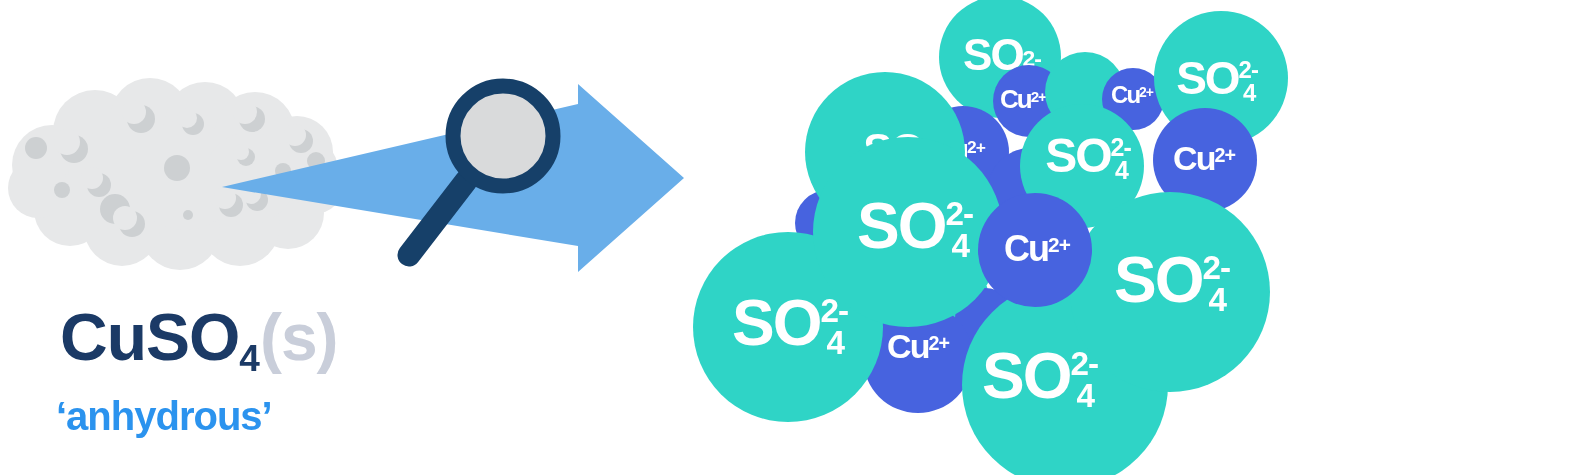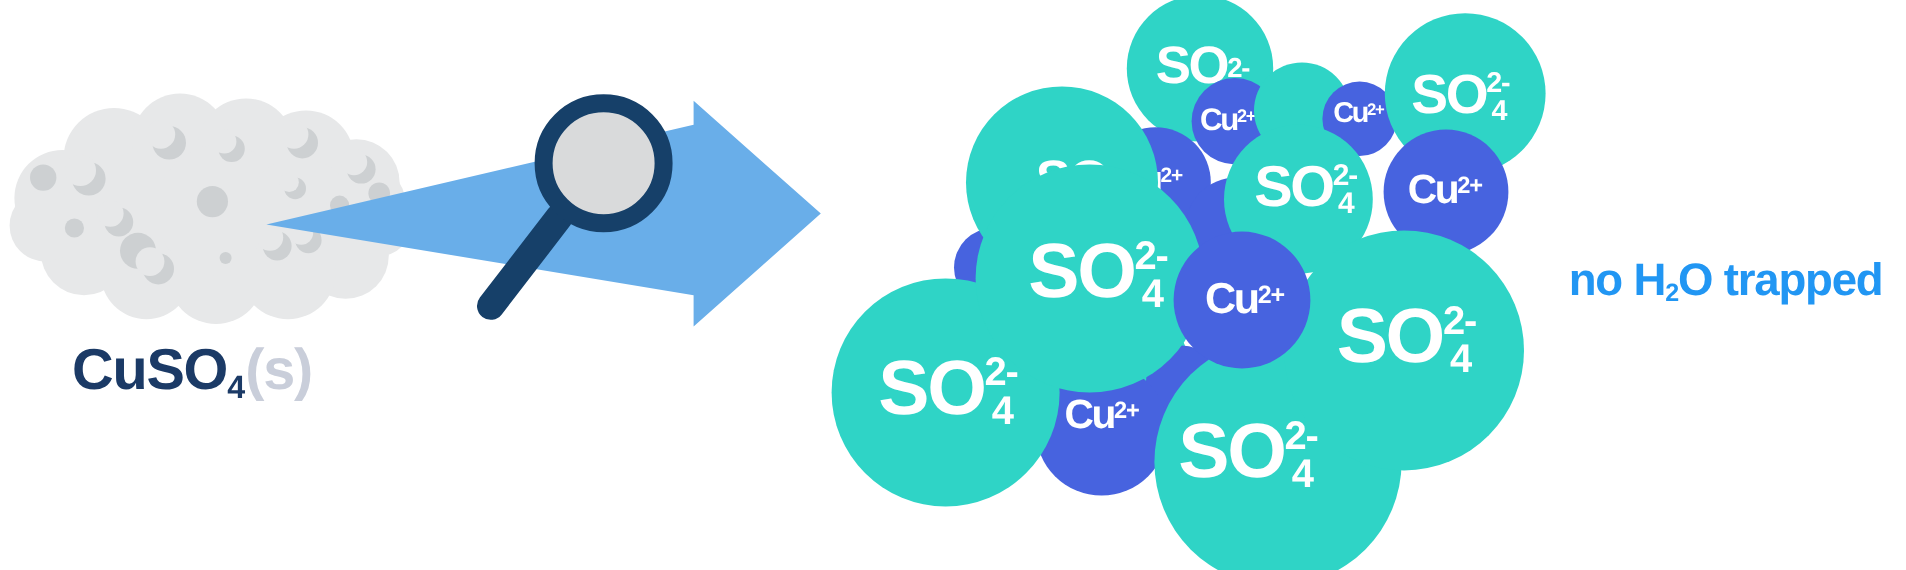--- a/index.html
+++ b/index.html
@@ -22,21 +22,21 @@
     letter-spacing:-2px;line-height:1;
   }
   .ion-label .stack{
     display:inline-flex;flex-direction:column;font-size:.52em;
     line-height:.95;vertical-align:middle;text-align:left;
     letter-spacing:-1px;transform:translateY(-.02em);
   }
   .ion-label .stack .st-sub{margin-left:.18em;}
   .ion-label .csup{font-size:.58em;vertical-align:.42em;letter-spacing:-1px;}
   .formula{
-    position:absolute;left:60px;top:285px;font-size:48px;font-weight:700;
+    position:absolute;left:60px;top:304px;font-size:66px;font-weight:700;
     color:var(--fnavy);letter-spacing:-1px;white-space:nowrap;line-height:1;
   }
   .formula .f-sub{font-size:.56em;vertical-align:-.3em;letter-spacing:0;}
   .formula .f-state{color:var(--fstate);}
   .caption{
     position:absolute;left:56px;top:394px;font-size:40px;font-weight:700;
     color:var(--caption);letter-spacing:-1px;white-space:nowrap;line-height:1.1;
   }
   .annotation{
     position:absolute;left:1288px;top:212px;width:300px;text-align:center;
@@ -168,19 +168,17 @@
           <span class="st-sup">2-</span>
           <span class="st-sub">4</span>
         </span></span>
       <div class="ion copper" style="left: 978px; top: 193px; height: 114px; width: 114px;"></div>
       <span class="ion-label" style="left: 1037px; top: 249px; font-size: 36px;"><span>Cu</span><span class="csup">2+</span></span>
     </div>
 
   <div class="formula">
     <span>CuSO</span><span class="f-sub">4</span><span class="f-state">(s)</span>
   </div>
+  <div class="caption">‘anhydrous’</div>
 
   <div class="annotation">
-    <div>
-      <span>no H</span><span class="ann-sub">2</span><span>O trapped</span>
-    </div>
   </div>
 </div>
 
 </body></html>

